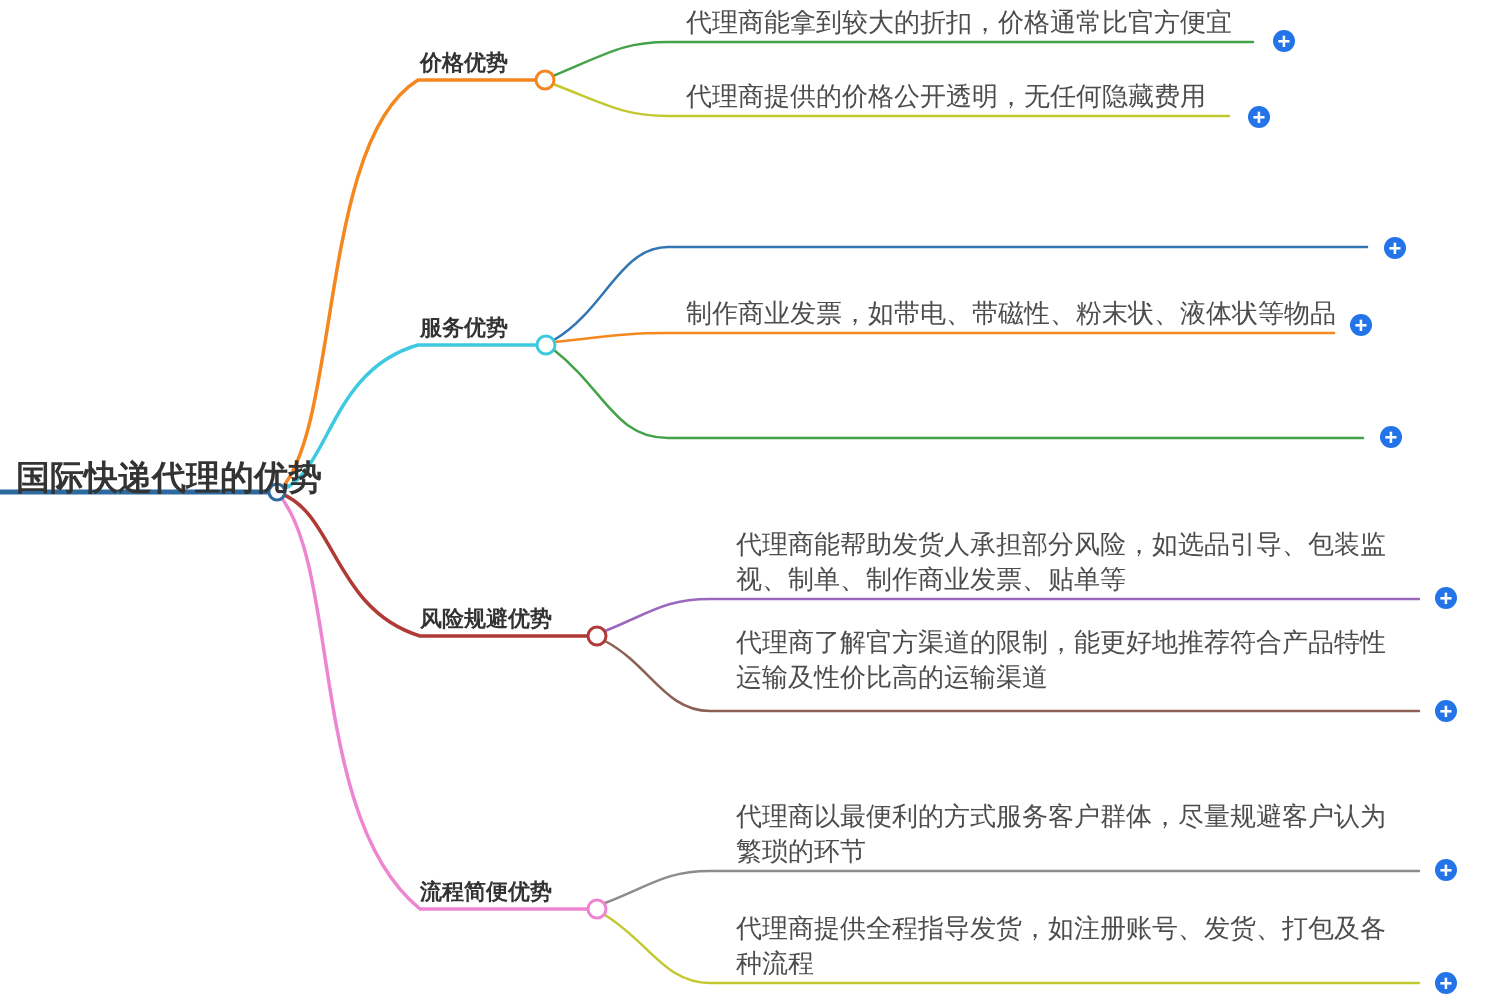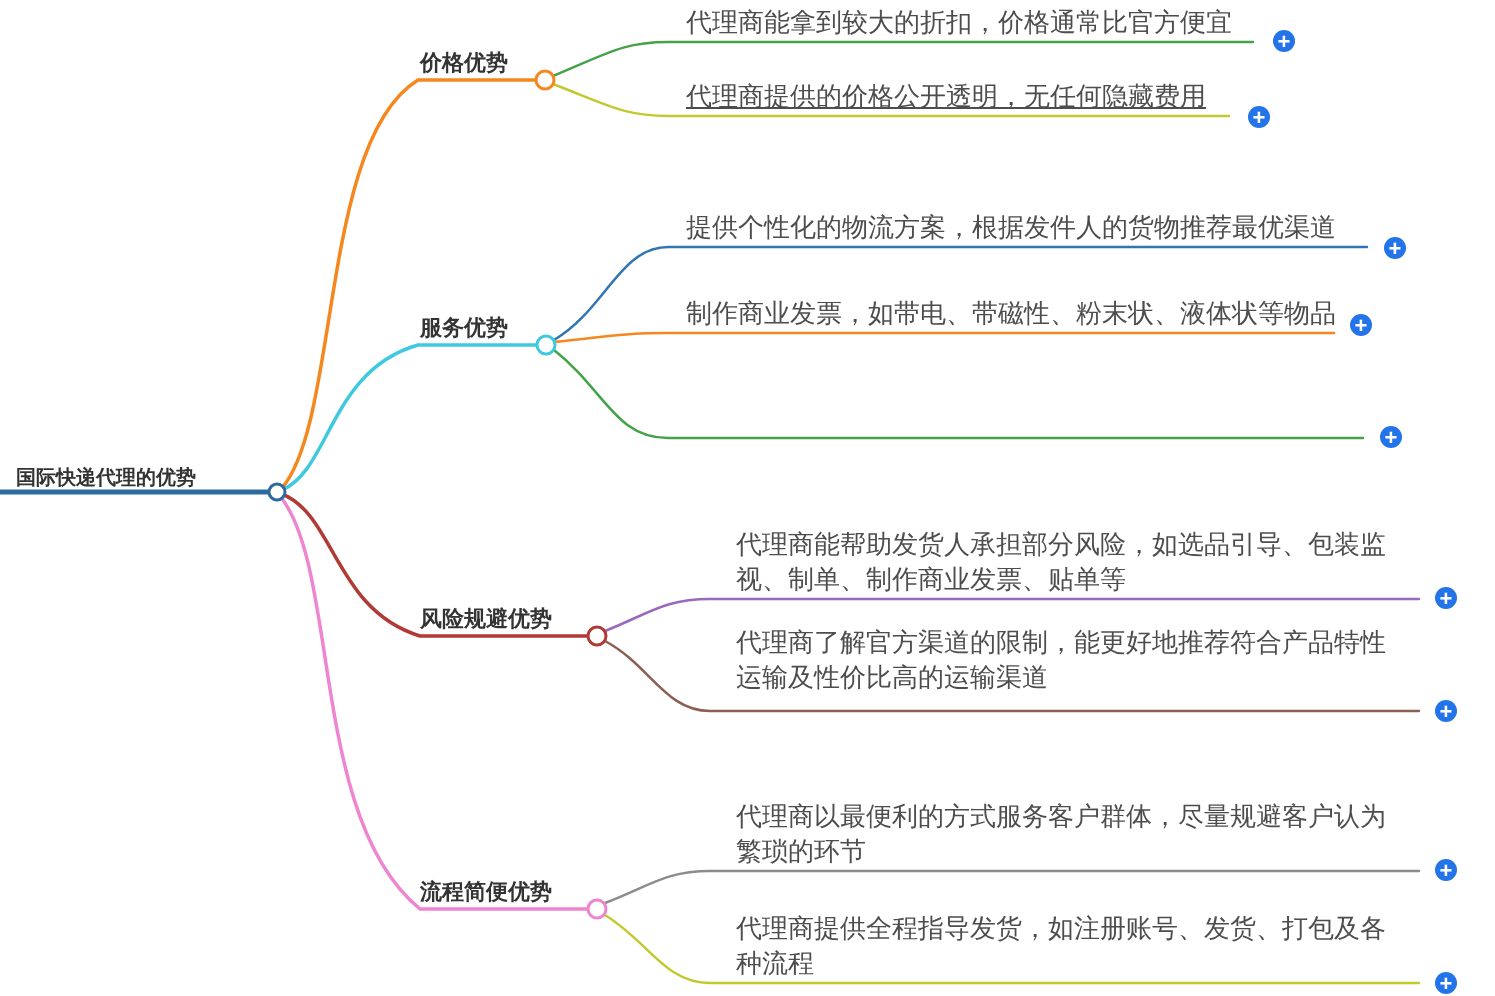--- a/index.html
+++ b/index.html
@@ -7,21 +7,21 @@
     position:relative;
     width:1495px;height:996px;
     background:#ffffff;
     overflow:hidden;
     font-family:"Liberation Sans","DejaVu Sans",sans-serif;
   }
   svg.links{position:absolute;left:0;top:0;z-index:0;}
   .node{position:absolute;z-index:2;white-space:nowrap;}
   .root-label{
     left:16px;bottom:502px;
-    font-size:20px;font-weight:bold;color:#333;
+    font-size:34px;font-weight:bold;color:#333;
     line-height:34px;
   }
   .branch-label{
     font-size:22px;font-weight:bold;color:#333;
     line-height:30px;
   }
   .leaf-label{
     font-size:26px;color:#4d4d4d;
     line-height:35px;
   }
@@ -104,23 +104,22 @@
   </svg>
 
   <div class="node root-label">国际快递代理的优势</div>
 
   <div class="node branch-label" style="left:420px;bottom:918px;">价格优势</div>
   <div class="node branch-label" style="left:420px;bottom:653px;">服务优势</div>
   <div class="node branch-label" style="left:420px;bottom:362px;">风险规避优势</div>
   <div class="node branch-label" style="left:420px;bottom:89px;">流程简便优势</div>
 
   <div class="node leaf-label" style="left:686px;bottom:956px;">代理商能拿到较大的折扣，价格通常比官方便宜</div>
-  <div class="node leaf-label" style="left:686px;bottom:882px;text-decoration:underline;">代理商提供的价格公开透明，无任何隐藏费用</div>
+  <div class="node leaf-label" style="left:686px;bottom:882px;">代理商提供的价格公开透明，无任何隐藏费用</div>
 
-  <div class="node leaf-label" style="left:686px;bottom:751px;">提供个性化的物流方案，根据发件人的货物推荐最优渠道</div>
   <div class="node leaf-label" style="left:686px;bottom:665px;">制作商业发票，如带电、带磁性、粉末状、液体状等物品</div>
 
   <div class="node leaf-label wrap" style="left:736px;bottom:399px;width:665px;">代理商能帮助发货人承担部分风险，如选品引导、包装监视、制单、制作商业发票、贴单等</div>
   <div class="node leaf-label wrap" style="left:736px;bottom:301px;width:665px;">代理商了解官方渠道的限制，能更好地推荐符合产品特性运输及性价比高的运输渠道</div>
 
   <div class="node leaf-label wrap" style="left:736px;bottom:127px;width:665px;">代理商以最便利的方式服务客户群体，尽量规避客户认为繁琐的环节</div>
   <div class="node leaf-label wrap" style="left:736px;bottom:15px;width:665px;">代理商提供全程指导发货，如注册账号、发货、打包及各种流程</div>
 
 </div>
 

